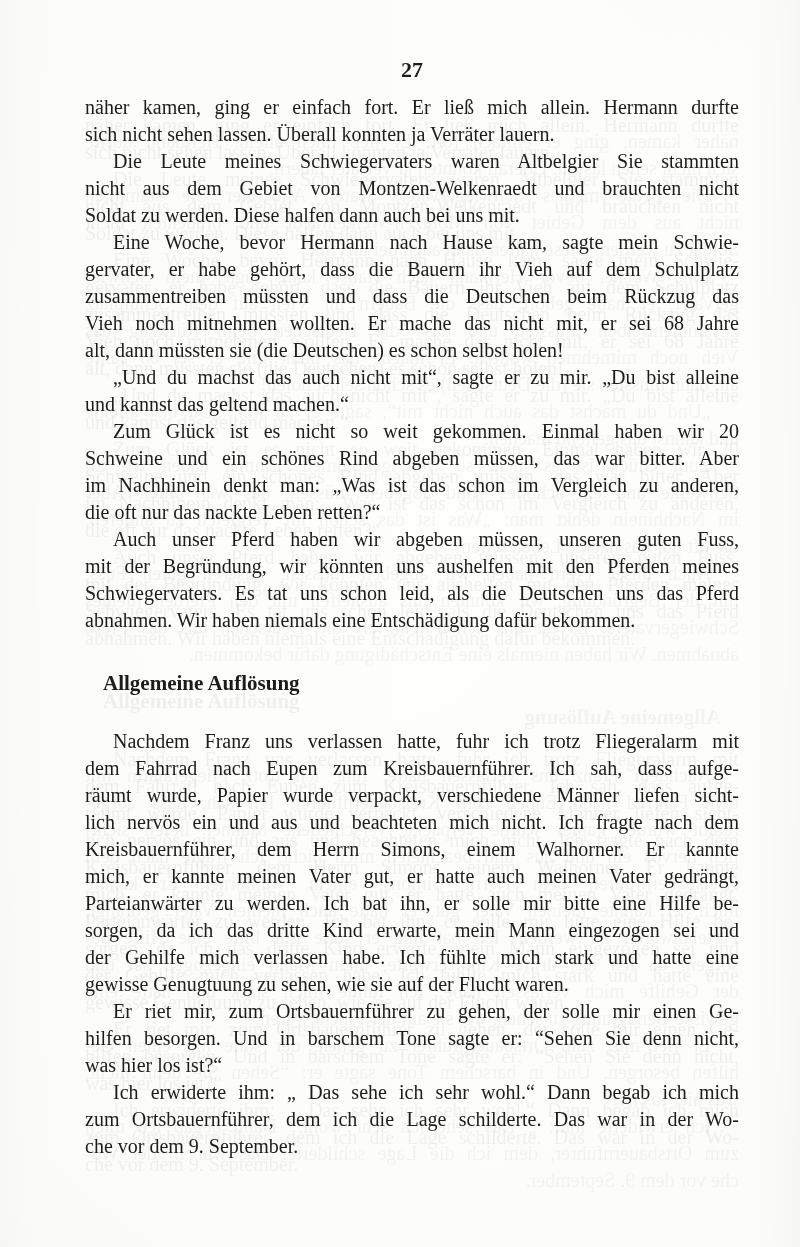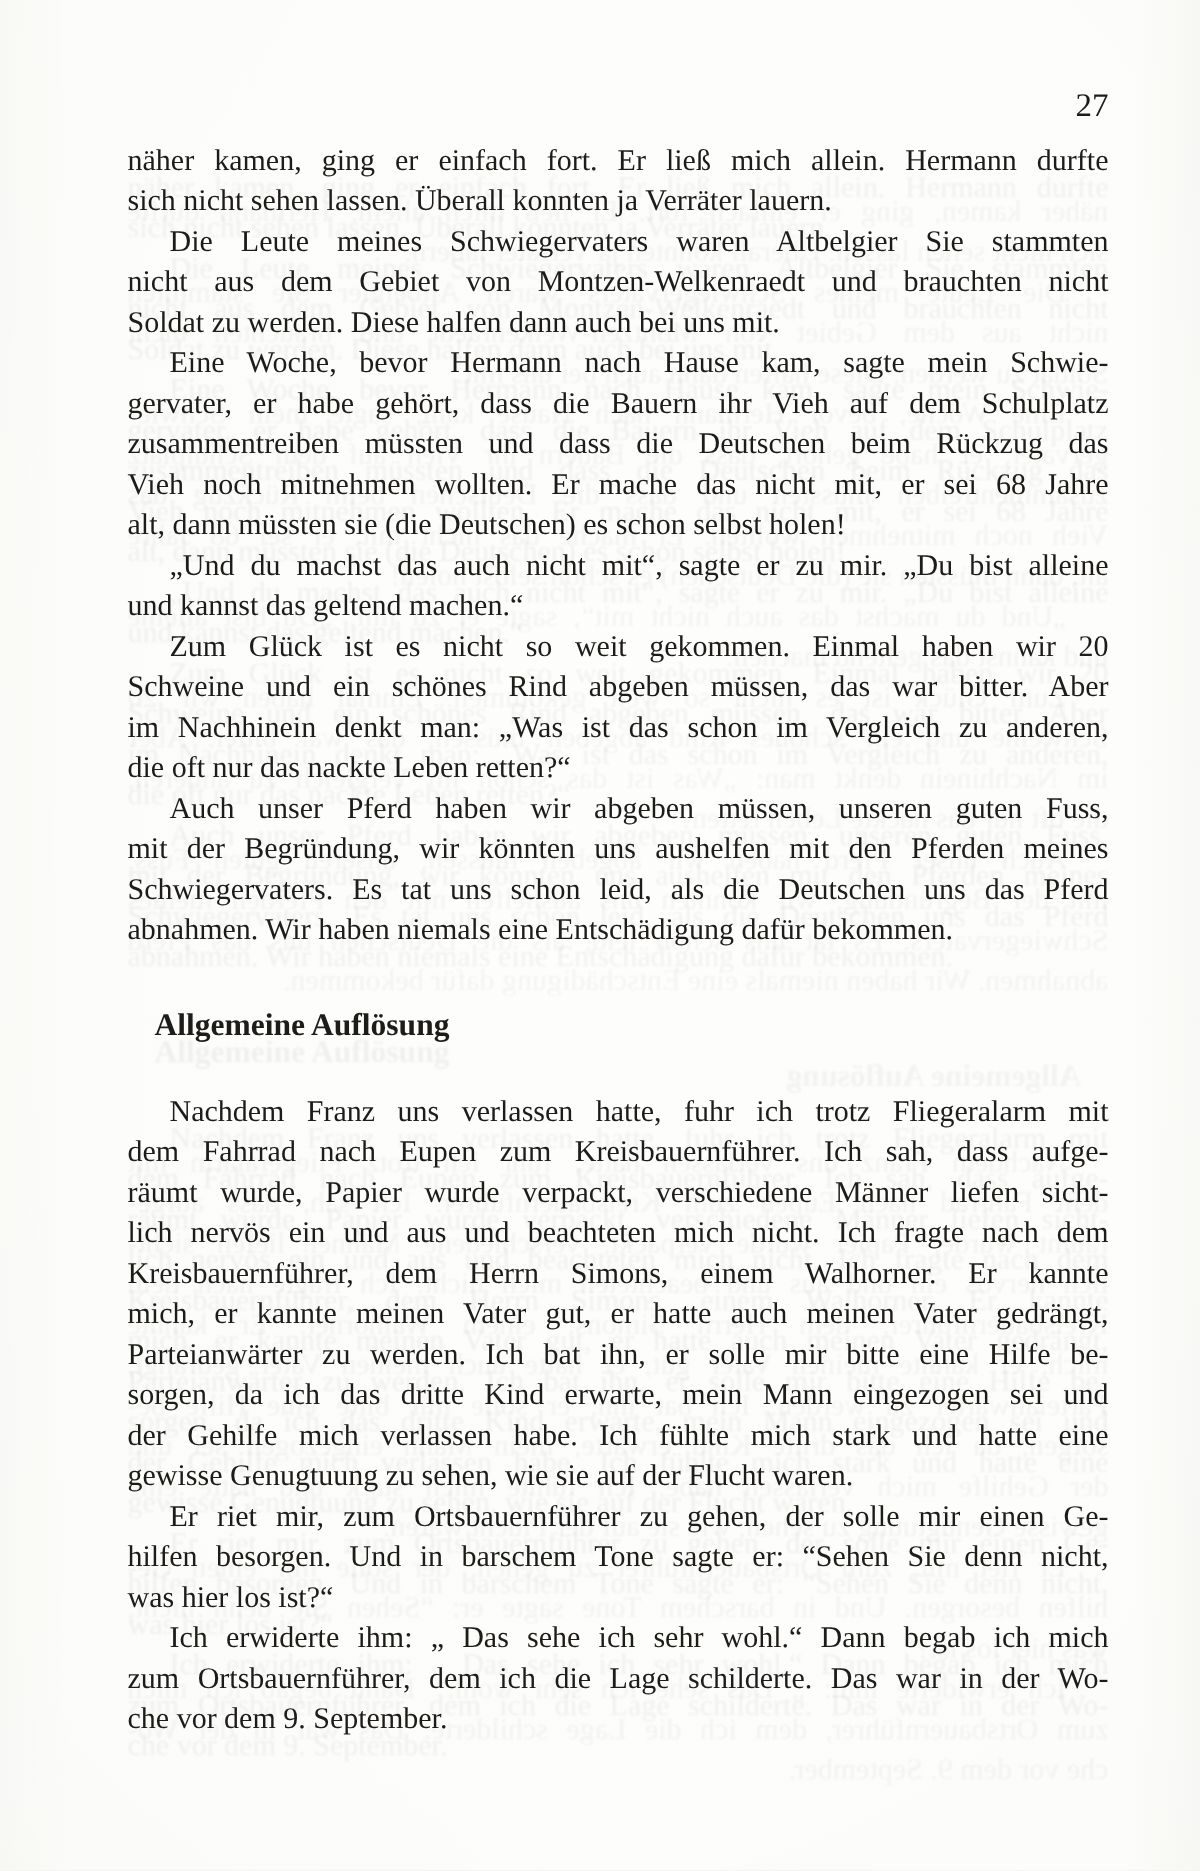--- a/index.html
+++ b/index.html
@@ -36,23 +36,24 @@
   .ghost.mirror {
     transform: scaleX(-1);
     opacity: 0.045;
     top: 128px;
   }
   .page-number {
     position: absolute;
     top: 56px;
     left: 85px;
     width: 654px;
-    text-align: right;
+    text-align: center;
     font-size: 22px;
     line-height: 28px;
+    font-weight: bold;
   }
   .text-block {
     position: absolute;
     top: 94px;
     left: 85px;
     width: 654px;
     font-size: 20px;
     line-height: 27px;
   }
   .paragraph { margin: 0; }

